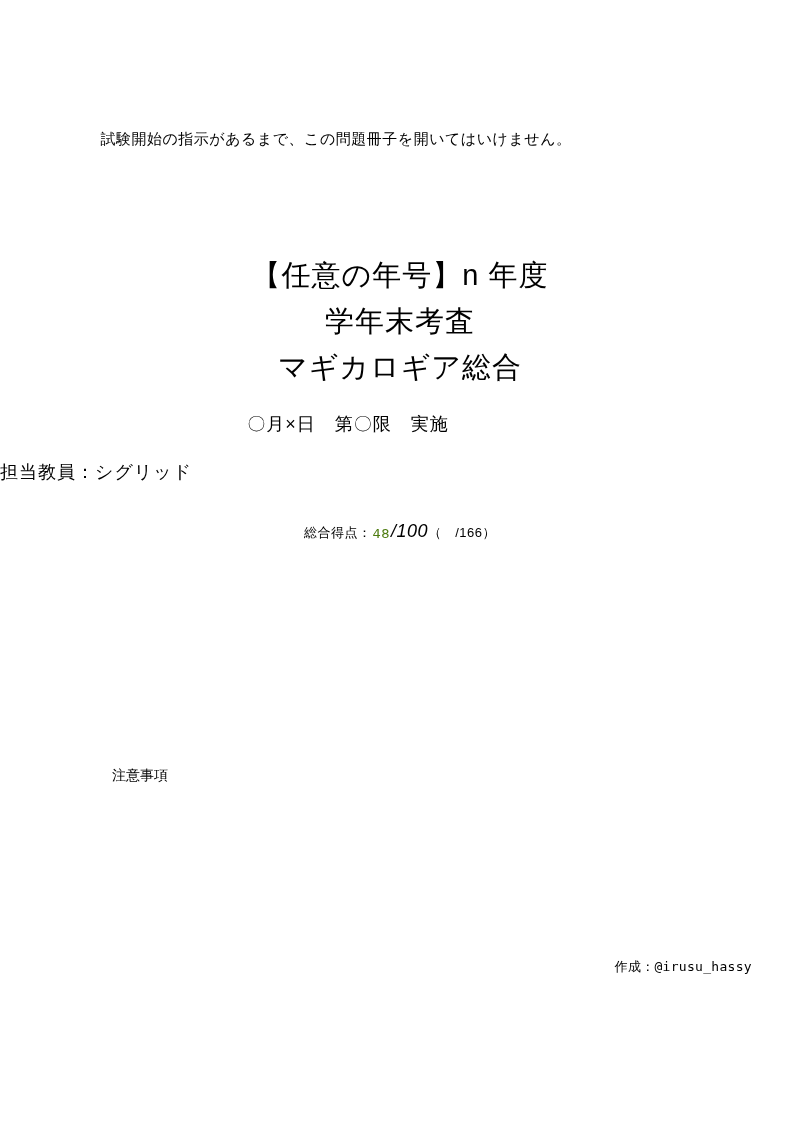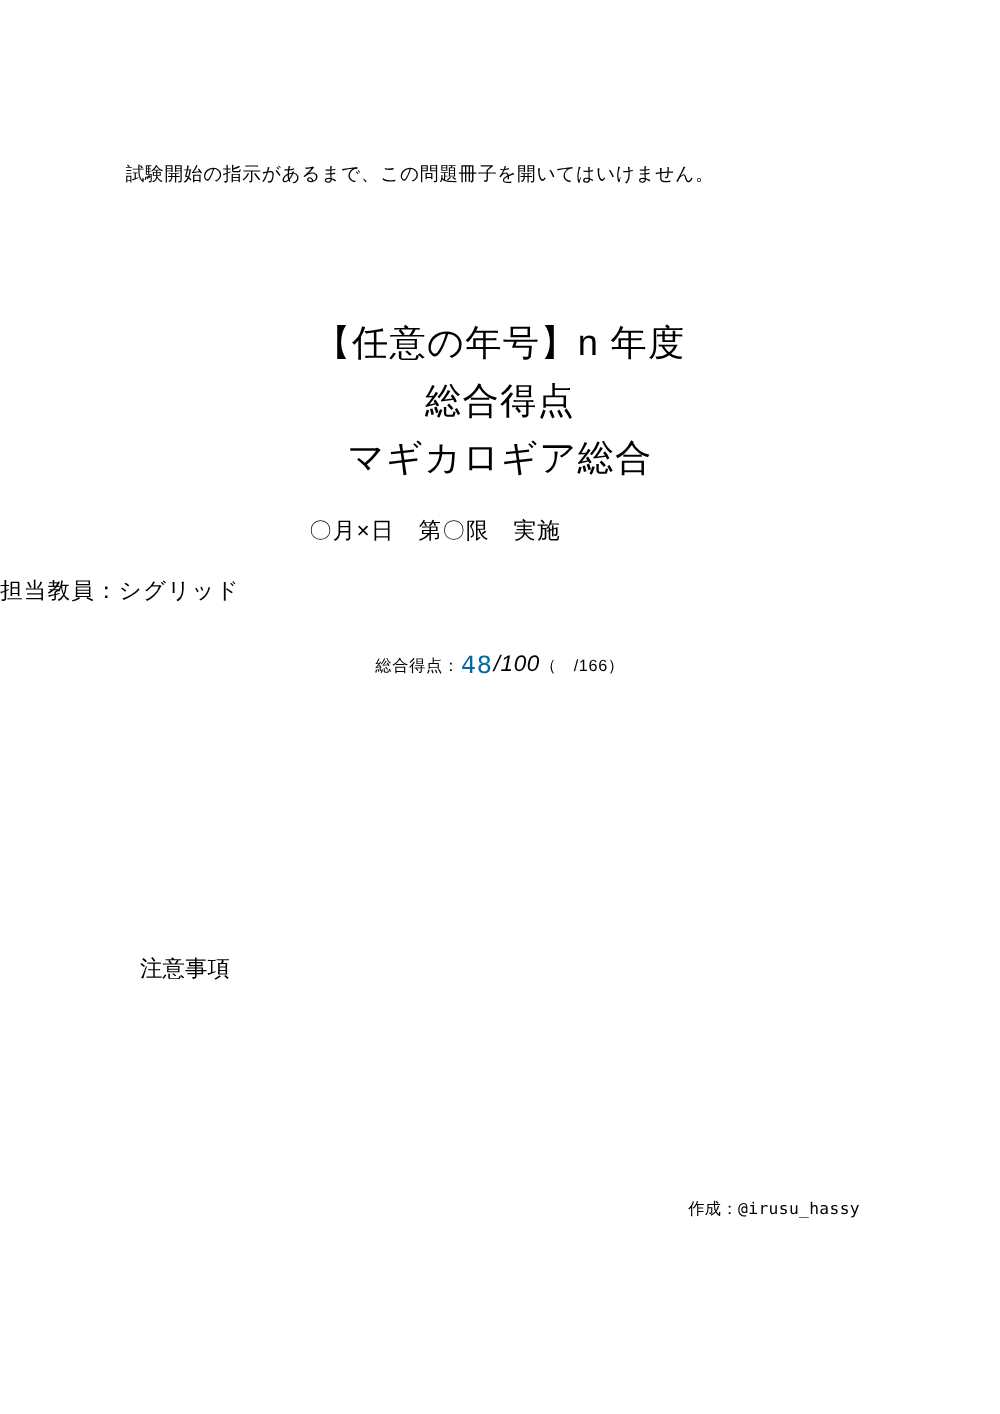--- a/index.html
+++ b/index.html
@@ -73,77 +73,77 @@
     left: 0;
     top: 521px;
     width: 800px;
     text-align: center;
     font-size: 13px;
     letter-spacing: 0.5px;
     color: #000;
   }
   .score-label { font-size: 13px; }
   .score-value {
-    color: #0369a1;
-    font-size: 19px;
+    color: #4d7c0f;
+    font-size: 13px;
     font-family: "DejaVu Sans", sans-serif;
     vertical-align: -1px;
     padding: 0 1px;
   }
   .score-max { font-size: 18px; font-style: italic; }
   .score-paren { font-size: 13px; }
 
   
   .notes {
     position: absolute;
     left: 112px;
     top: 762px;
     width: 620px;
     font-size: 14.5px;
     line-height: 26px;
     color: #000;
   }
   .notes-title {
-    font-size: 18px;
+    font-size: 14px;
     margin-bottom: 1px;
   }
   .notes-list {
     list-style: none;
     margin: 0;
     padding: 0;
   }
   .notes-list li {
     font-size: 14.5px;
     line-height: 26px;
     white-space: nowrap;
   }
 
   .credit {
     position: absolute;
     left: 0;
     top: 958px;
     width: 800px;
     text-align: right;
-    padding-right: 112px;
+    padding-right: 48px;
     box-sizing: border-box;
     font-size: 13px;
     font-family: "DejaVu Sans Mono", monospace;
     letter-spacing: 0.3px;
   }
 </style>
 </head>
 <body>
 
 <div class="page">
 
   <div class="top-notice">試験開始の指示があるまで、この問題冊子を開いてはいけません。</div>
 
   <div class="title-block">
     <div class="title-line">【任意の年号】n 年度</div>
-    <div class="title-line">総合得点</div>
+    <div class="title-line">学年末考査</div>
     <div class="title-line">マギカロギア総合</div>
   </div>
 
   <div class="exam-datetime">〇月×日　第〇限　実施</div>
 
   <div class="teacher">担当教員：シグリッド</div>
 
   <div class="score-line">
     <span class="score-label">総合得点：</span><span class="score-value">48</span><span class="score-max">/100</span><span class="score-paren">（　/166）</span>
   </div>

